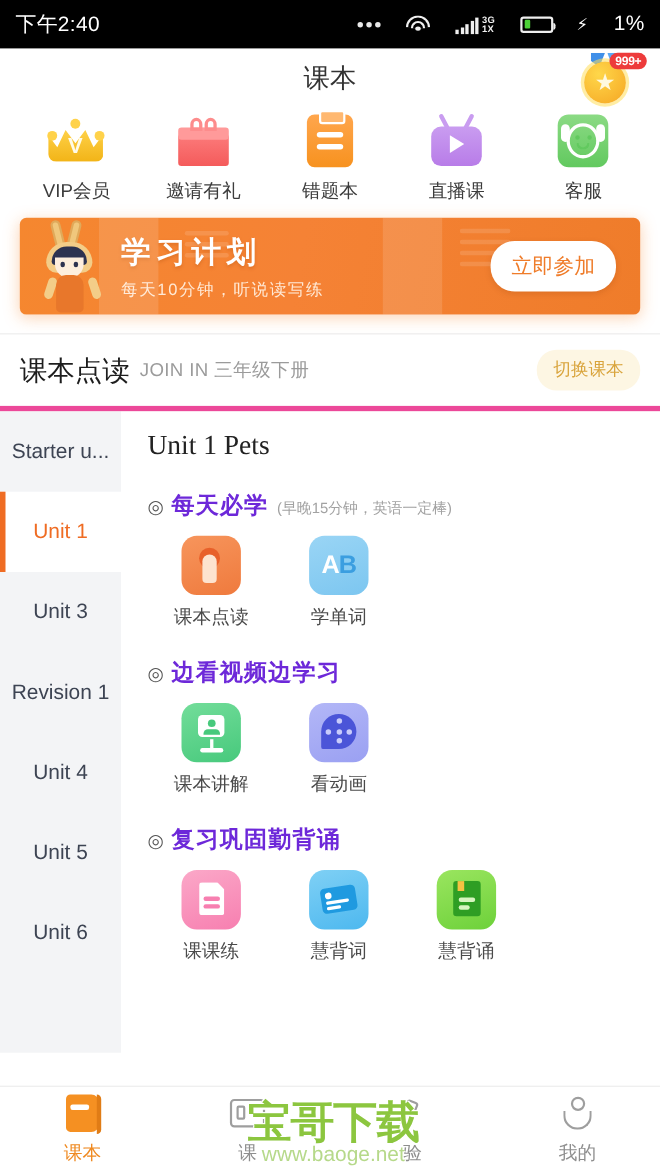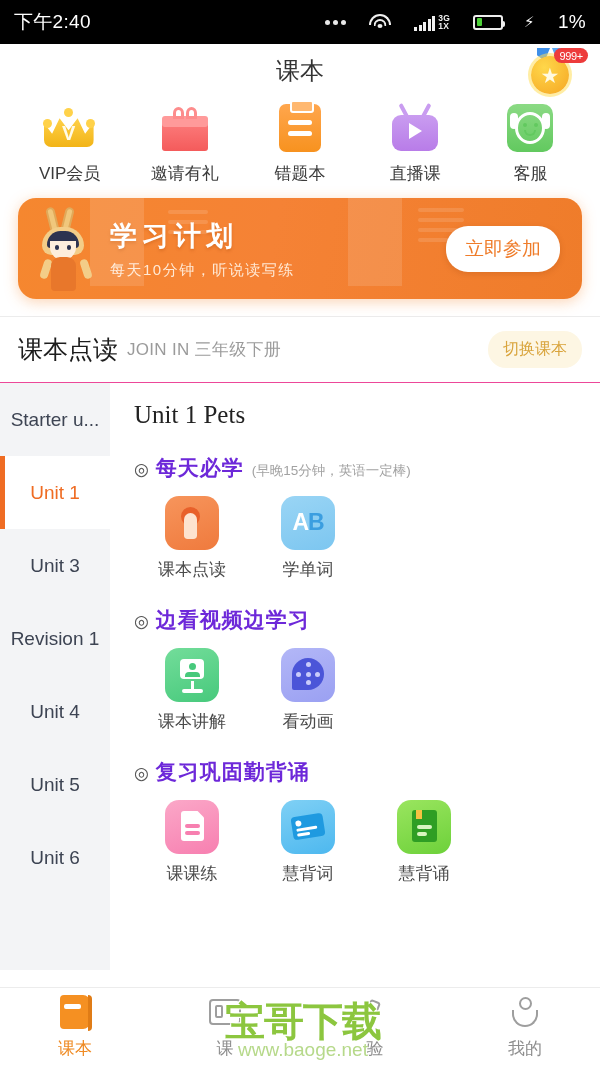--- a/index.html
+++ b/index.html
@@ -48,21 +48,21 @@
   .ribbon:before,.ribbon:after{ content:""; position:absolute; top:0; width:13px; height:13px;
     background:#3f8fe8; }
   .ribbon:before{ left:0; clip-path:polygon(0 0,100% 0,60% 100%,0 55%); }
   .ribbon:after{ right:0; background:#5aa9f5; clip-path:polygon(0 0,100% 0,100% 55%,40% 100%); }
   .coin { position:absolute; left:3px; top:8px; width:38px; height:38px; border-radius:50%;
     background:radial-gradient(circle at 35% 30%,#ffd74a,#f5a623);
     display:flex; align-items:center; justify-content:center;
     box-shadow:0 0 0 3px rgba(255,222,89,.55); }
   .coin .star { font-size:21px; color:#fff9e0; line-height:1; }
   .badge999 { position:absolute; right:-14px; top:0px; background:#ed3b3b; color:#fff;
-    font-size:11px; font-weight:normal; border-radius:9px; padding:1.5px 5px; letter-spacing:-.3px; }
+    font-size:11px; font-weight:bold; border-radius:9px; padding:1.5px 5px; letter-spacing:-.3px; }
 
   
   .quick { display:flex; padding:4px 12px 10px; }
   .q-item { flex:1; display:flex; flex-direction:column; align-items:center; gap:9px; }
   .q-label { font-size:17px; color:#3c3c3c; }
   .q-ico { width:52px; height:52px; position:relative; }
 
   .crown { width:50px; height:38px; margin-top:8px; position:relative; }
   .crown-body { position:absolute; bottom:0; width:50px; height:30px;
     background:linear-gradient(180deg,#ffd24a,#f2b417);
@@ -108,21 +108,21 @@
   .cs .face { position:absolute; left:8px; top:8px; width:30px; height:32px;
     border:3.5px solid #fff; border-radius:50%; box-sizing:border-box; }
   .cs .hs { position:absolute; top:9px; width:8px; height:16px; background:#fff; border-radius:4px; }
   .cs .hs.l{ left:3px; } .cs .hs.r{ right:3px; }
   .cs .eye { position:absolute; top:19px; width:4px; height:4px; background:#62c95f; border-radius:50%; }
   .cs .eye.l{ left:16px; } .cs .eye.r{ left:27px; }
   .cs .mo { position:absolute; left:17px; top:26px; width:12px; height:6px;
     border:2px solid #62c95f; border-top:none; border-radius:0 0 10px 10px; }
 
   
-  .banner { margin:3px 18px 0; height:101px; border-radius:18px; position:relative;
+  .banner { margin:3px 18px 0; height:88px; border-radius:6px; position:relative;
     background:linear-gradient(100deg,#f5872f 0%,#f58235 45%,#ef7c2a 100%);
     overflow:hidden; box-shadow:0 3px 14px rgba(245,135,47,.35);
     display:flex; align-items:center; }
   .bdeco { position:absolute; inset:0; opacity:.13; }
   .bdeco i { position:absolute; background:#fff; }
   .bdeco .blk { width:54px; }
   .bdeco .ln { height:4px; border-radius:2px; }
   .mascot { width:62px; height:84px; margin-left:16px; position:relative; flex:0 0 auto; }
   .mascot .ear { position:absolute; top:0; width:9px; height:26px; background:#f0c77c;
     border:2px solid #e0a95a; border-radius:6px; box-sizing:border-box; }
@@ -153,21 +153,21 @@
   .hr { height:1px; background:#ececec; margin:17px 0 0; }
 
   
   .sechead { display:flex; align-items:center; padding:14px 18px 14px; }
   .sh-main { font-size:25px; color:#1d1d1d; }
   .sh-sub { font-size:17px; color:#9b9b9b; margin-left:9px; letter-spacing:.3px; }
   .switchbtn { margin-left:auto; background:#fdf6e3; color:#d9a43c; font-size:16px;
     padding:8px 15px; border-radius:18px; border:none; font-family:inherit; }
 
   
-  .split { display:flex; border-top:1px solid #ec4899; height:588px; }
+  .split { display:flex; border-top:5px solid #ec4899; height:588px; }
   .sidebar { width:110px; background:#f3f4f6; flex:0 0 auto; overflow:hidden; }
   .side-item { height:73px; display:flex; align-items:center; justify-content:center;
     font-size:19px; color:#3d4453; position:relative; padding:0 8px; text-align:center; }
   .side-item.active { background:#fff; color:#ef6c23; }
   .side-item.active:before { content:""; position:absolute; left:0; top:0; bottom:0; width:5px;
     background:#ef6c23; }
   .content { flex:1; background:#fff; padding:18px 0 0 24px; overflow:hidden; }
   .unit-title { font-family:"Liberation Serif","DejaVu Serif",serif; font-size:25px; color:#222; }
 
   .grp { margin-top:25px; }

